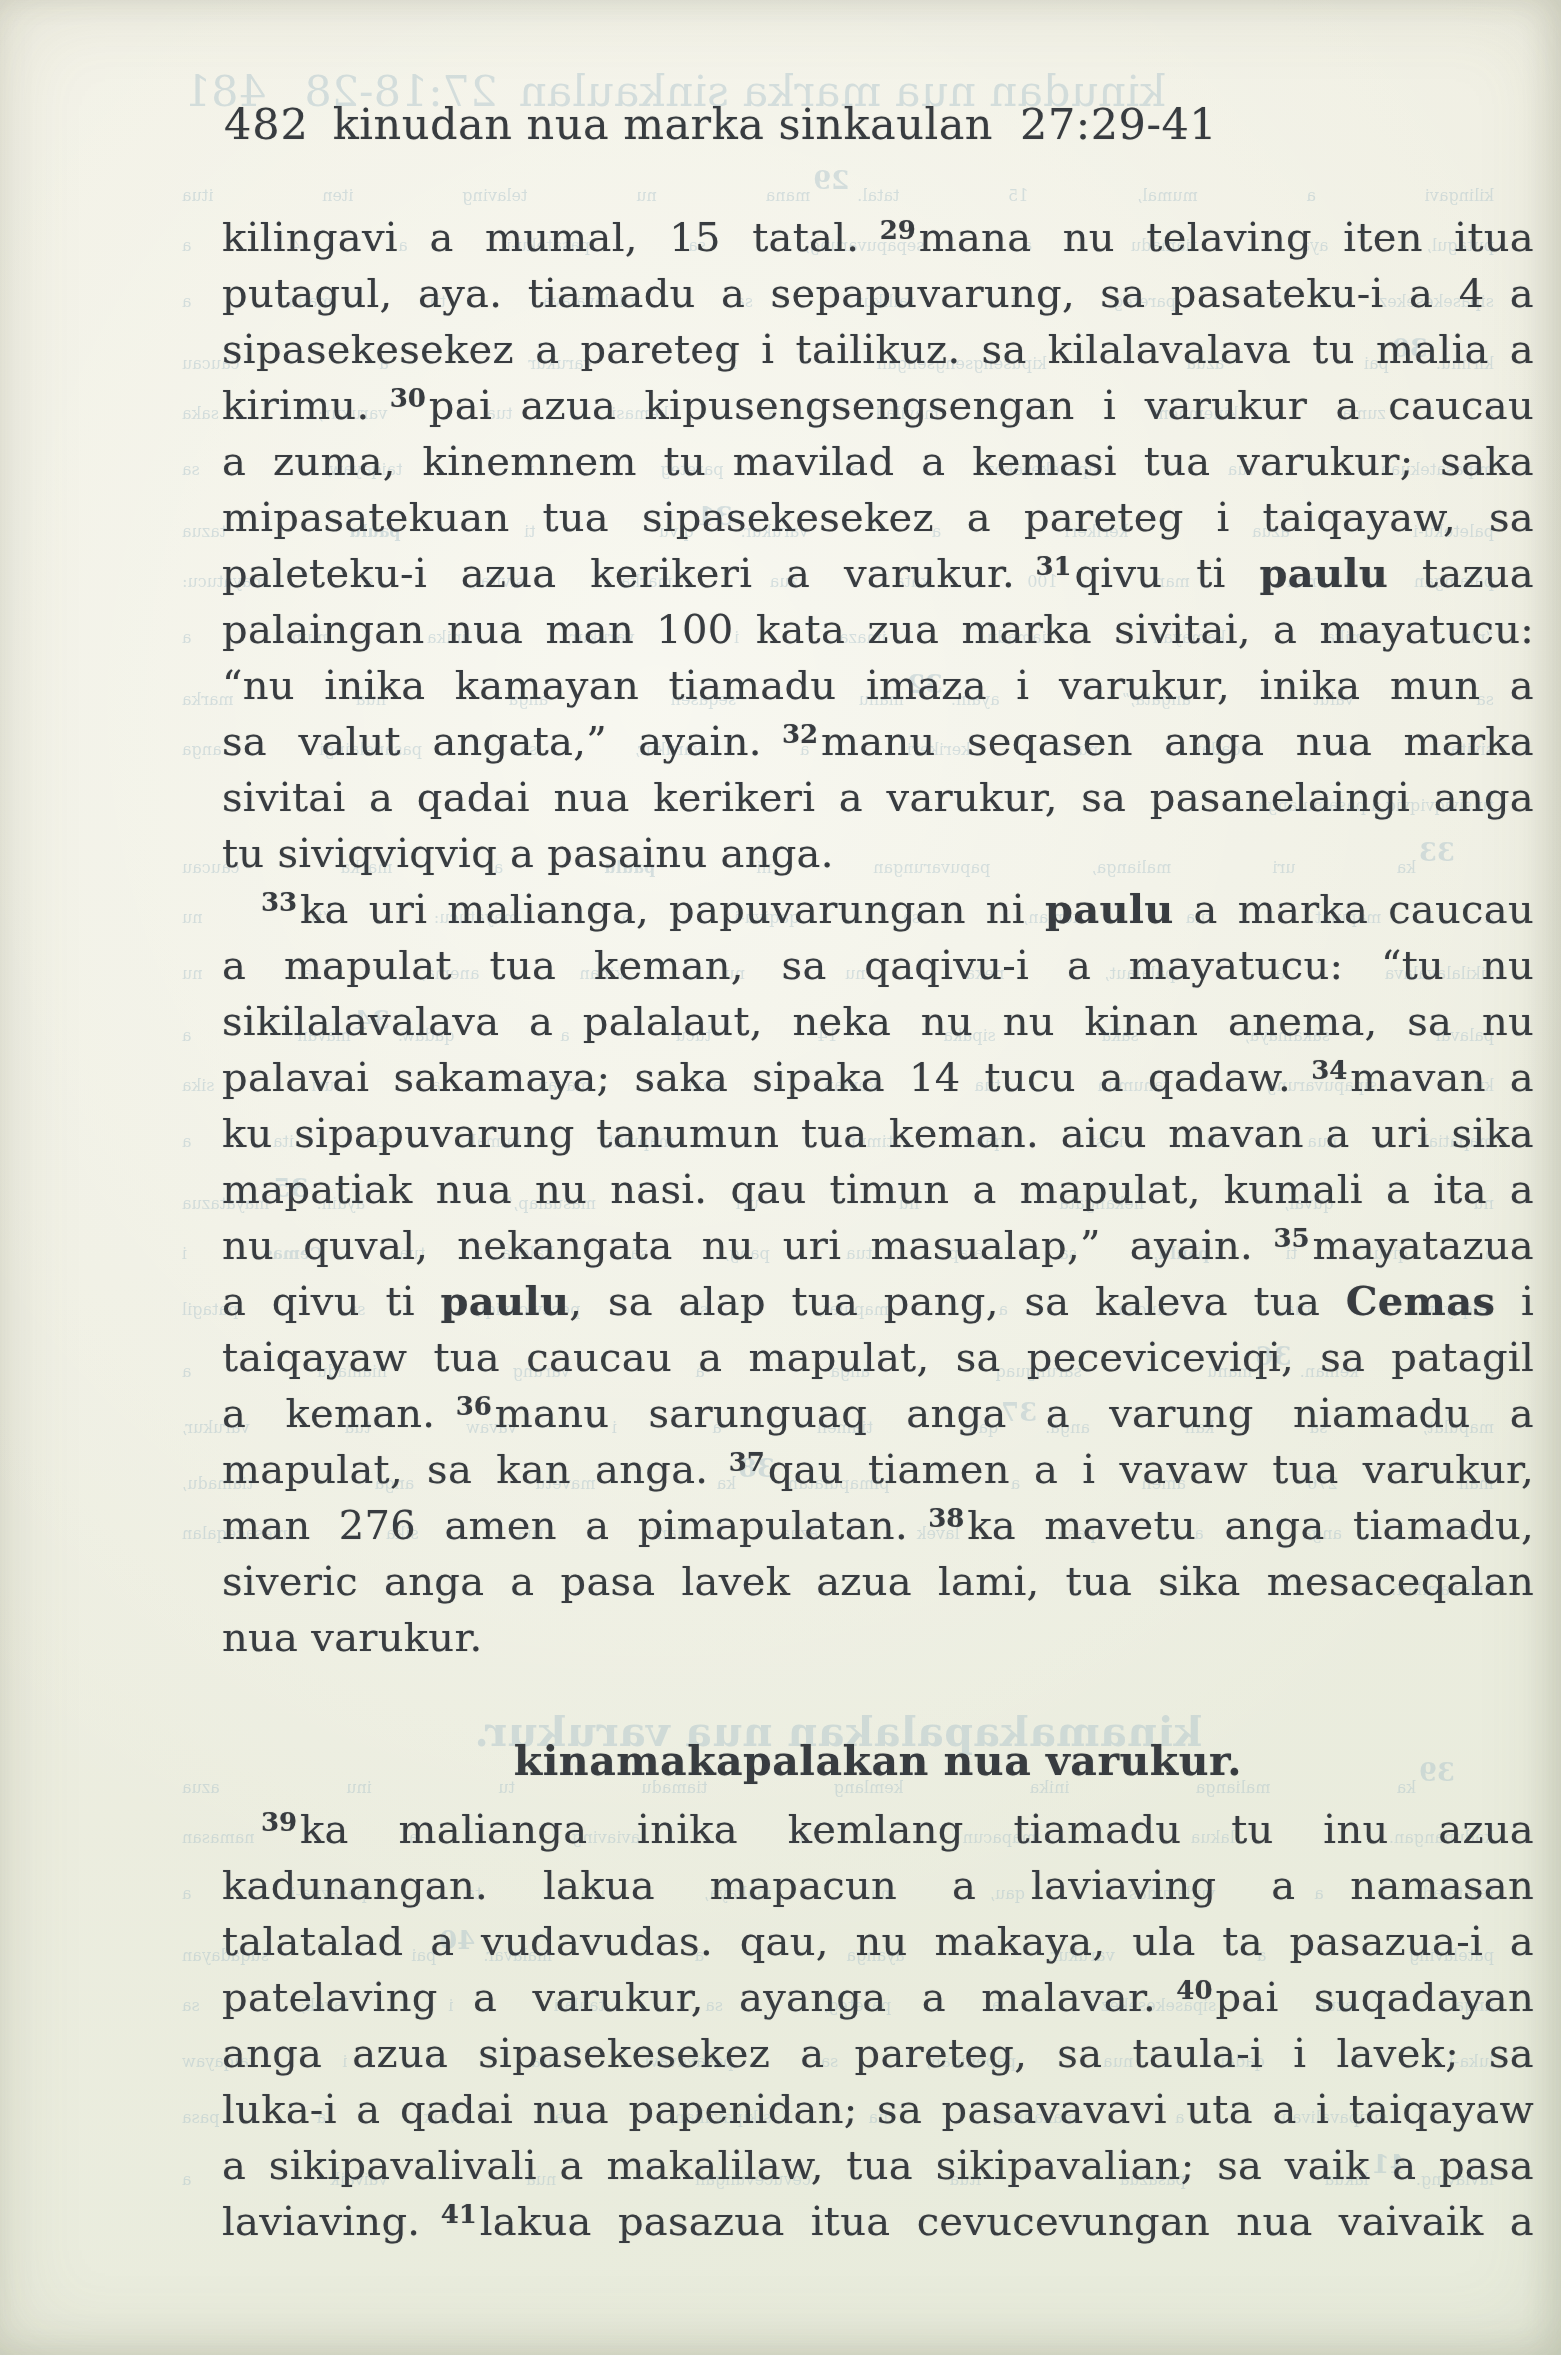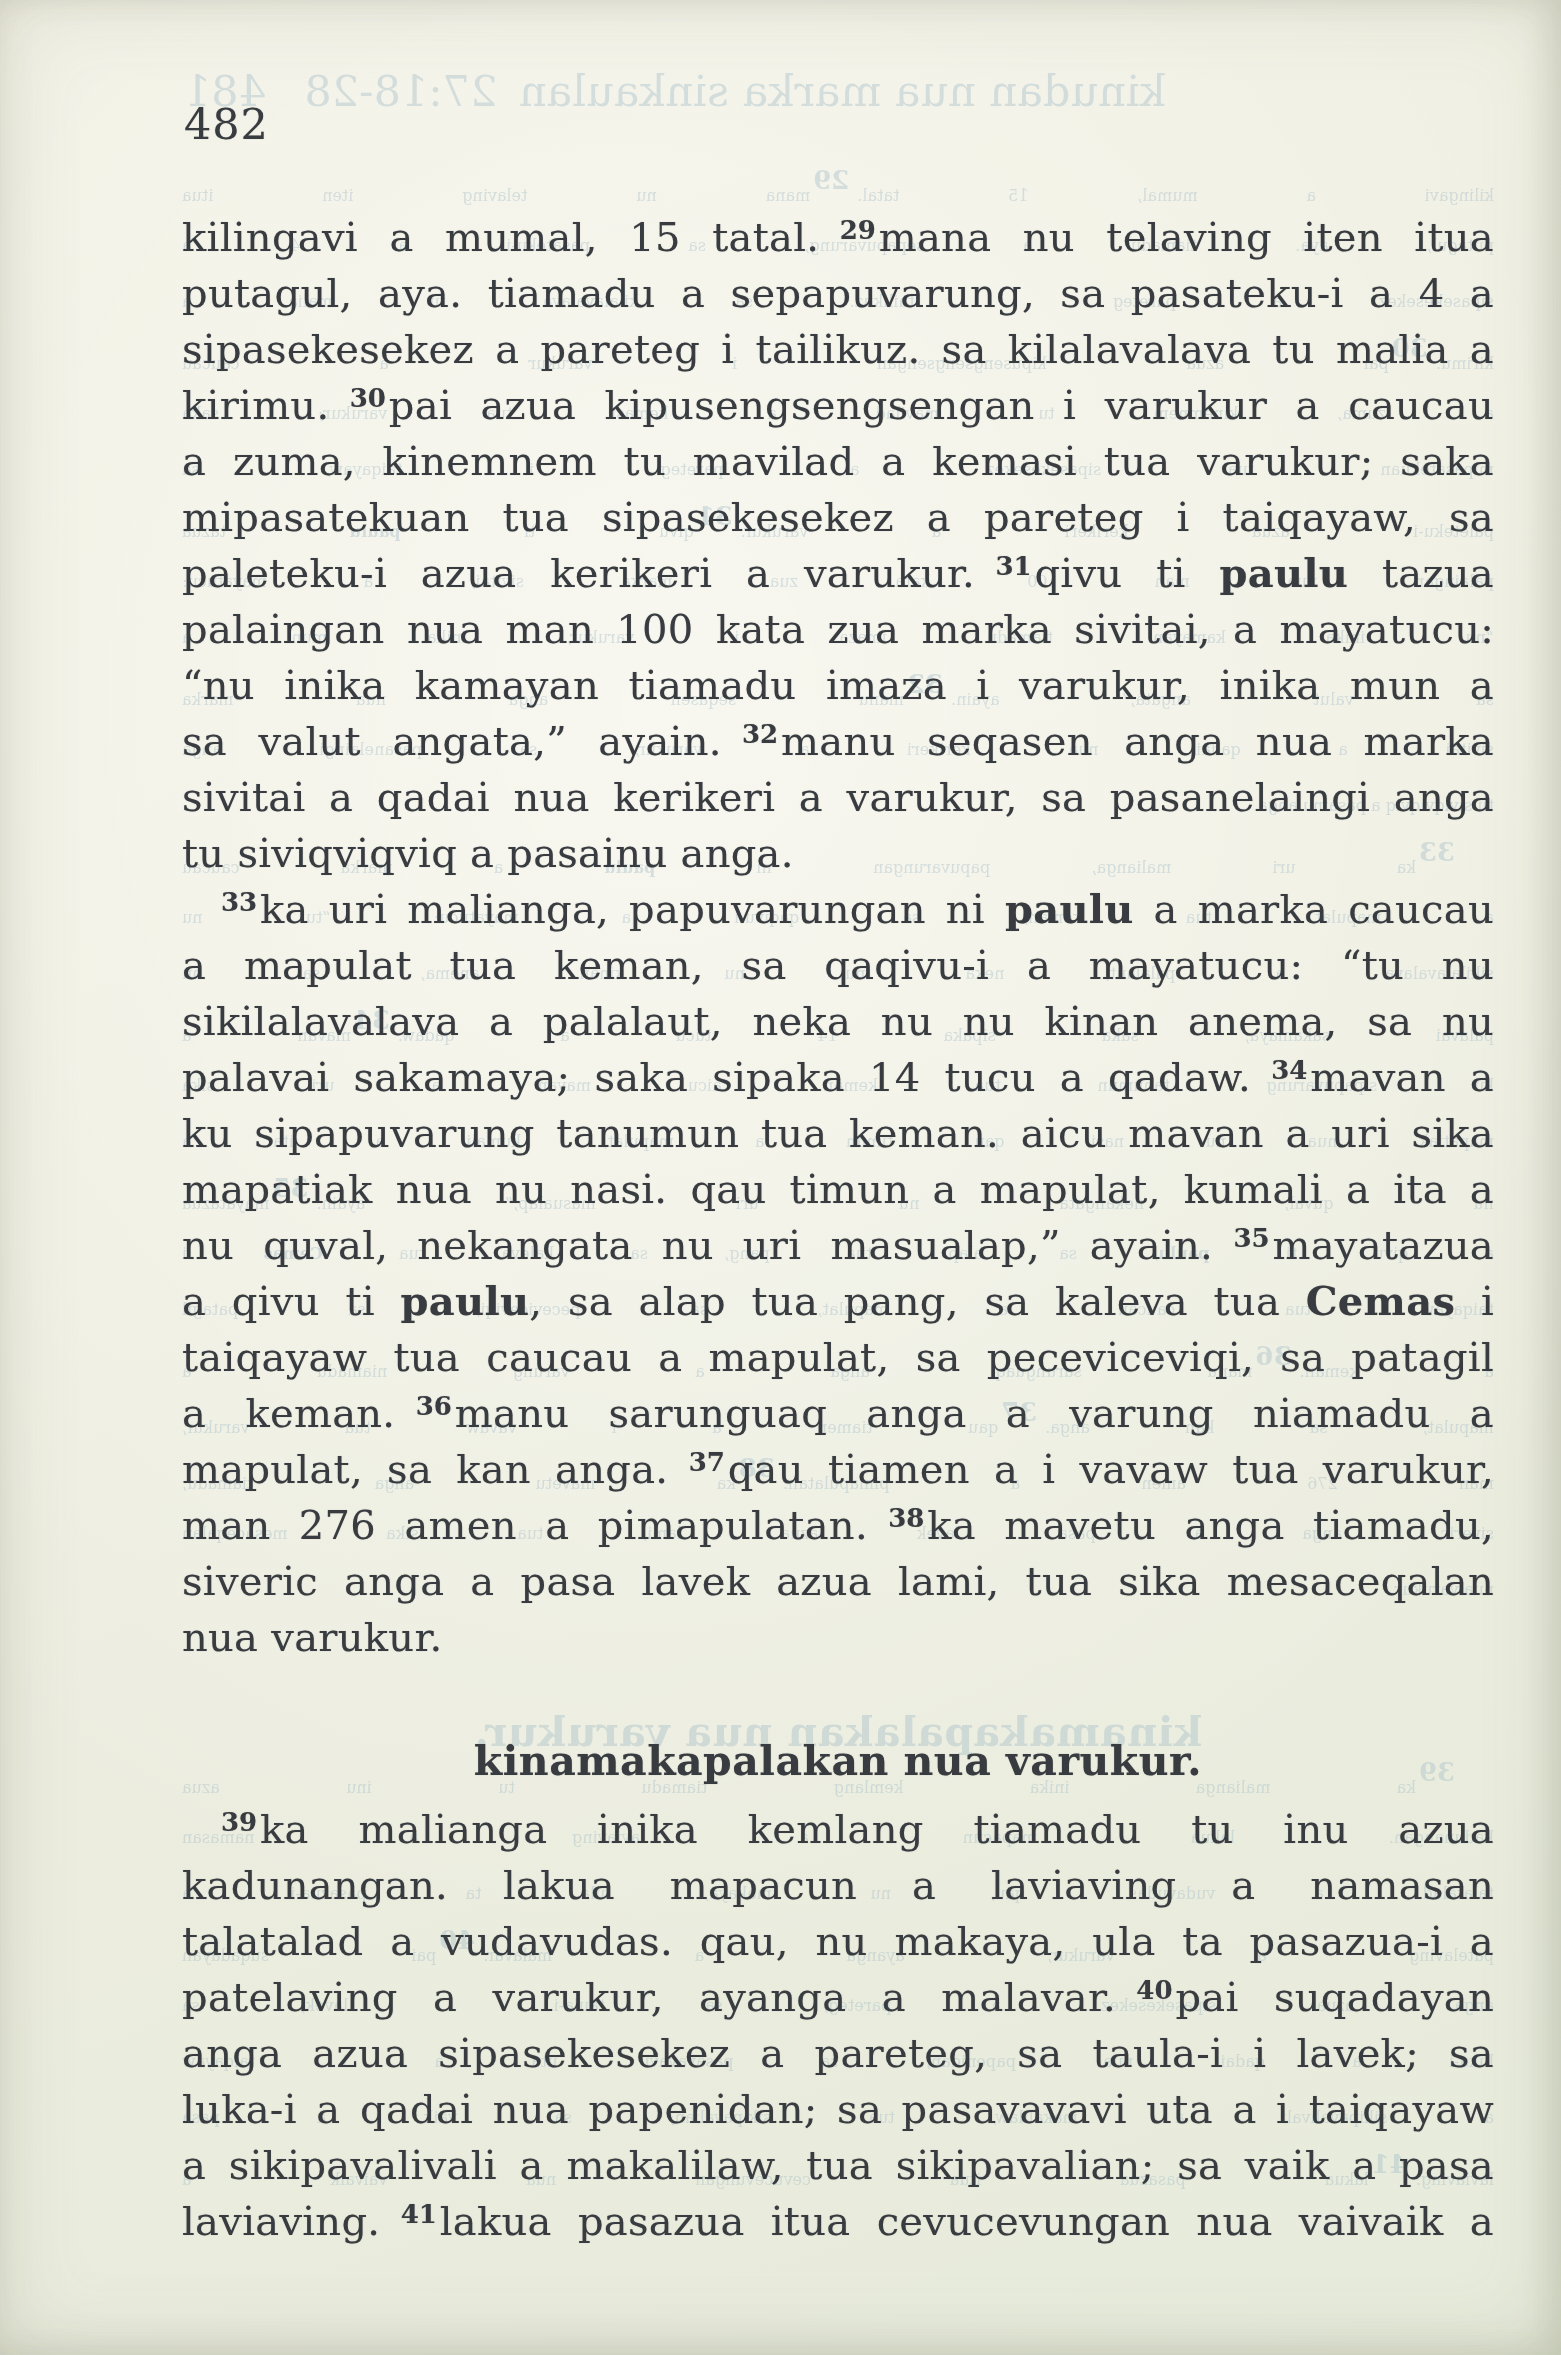--- a/index.html
+++ b/index.html
@@ -38,21 +38,21 @@
   .bleed-head .bh-center{
     position:absolute; left:50%; transform:translateX(calc(-50% + 103px));
     white-space:nowrap;
   }
   .bleed-head .bh-num{ position:absolute; right:1.9px; top:0; }
   .bleed-body{
     position:absolute; top:180px; left:67px; width:1312px;
   }
 
   
-  .sheet{ position:absolute; inset:0; }
+  .sheet{ position:absolute; inset:0;margin-left:40px; }
   .page-header{
     position:absolute; top:97px; left:182px; width:1312px; height:54px;
     font-size:43px; line-height:54px;
     text-shadow:0 0 1px rgba(56,60,64,0.35);
   }
   .page-number{ position:absolute; left:1.9px; top:0; letter-spacing:1px; }
   .running-head{
     position:absolute; left:50%; transform:translateX(calc(-50% - 103px));
     white-space:nowrap; letter-spacing:0.5px;
   }
@@ -135,20 +135,21 @@
         <div class="line">luka-i a qadai nua papenidan; sa pasavavavi uta a i taiqayaw</div>
         <div class="line">a sikipavalivali a makalilaw, tua sikipavalian; sa vaik a pasa</div>
         <div class="line">laviaving. <sup class="vnum">41</sup>lakua pasazua itua cevucevungan nua vaivaik a</div>
       </div>
   </div>
 
   <div class="sheet">
 
     <header class="page-header">
       <span class="page-number">482</span>
+      <span class="running-head"><span>kinudan nua marka sinkaulan</span><span class="verse-range">27:29-41</span></span>
     </header>
 
     <main class="body-text" id="body">
         <div class="line">kilingavi a mumal, 15 tatal. <sup class="vnum">29</sup>mana nu telaving iten itua</div>
         <div class="line">putagul, aya. tiamadu a sepapuvarung, sa pasateku-i a 4 a</div>
         <div class="line">sipasekesekez a pareteg i tailikuz. sa kilalavalava tu malia a</div>
         <div class="line">kirimu. <sup class="vnum">30</sup>pai azua kipusengsengsengan i varukur a caucau</div>
         <div class="line">a zuma, kinemnem tu mavilad a kemasi tua varukur; saka</div>
         <div class="line">mipasatekuan tua sipasekesekez a pareteg i taiqayaw, sa</div>
         <div class="line">paleteku-i azua kerikeri a varukur. <sup class="vnum">31</sup>qivu ti <b class="pname">paulu</b> tazua</div>

